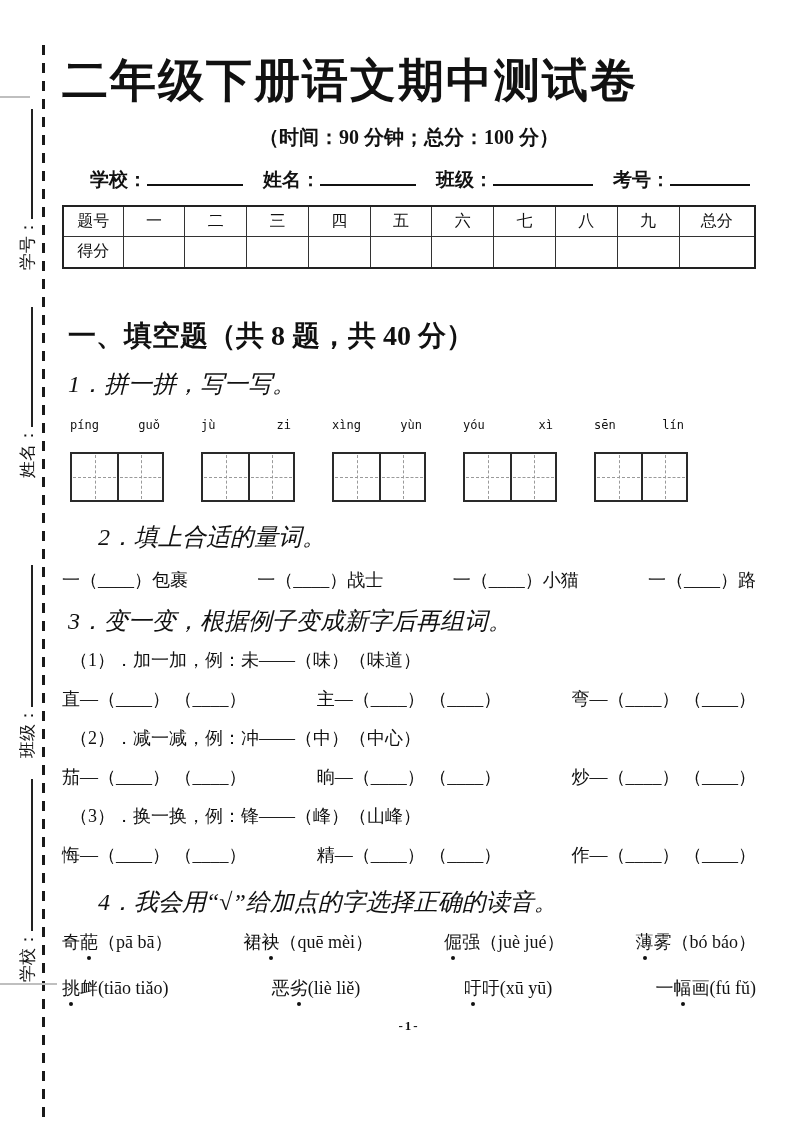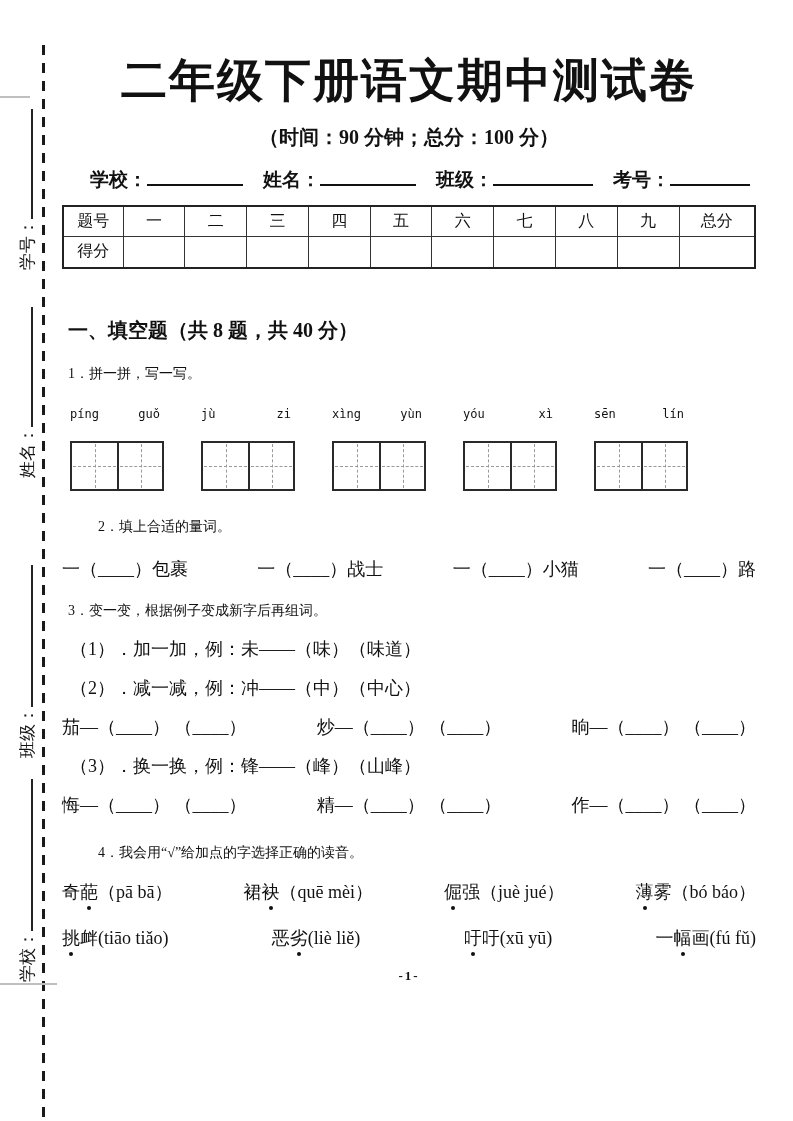--- a/index.html
+++ b/index.html
@@ -22,40 +22,40 @@
     transform-origin:left top; white-space:nowrap; font-size:17px;
   }
   .side .sblank { display:inline-block; border-bottom:2px solid #222; height:5px; }
   .s1 { top:270px; } .s1 .sblank { width:110px; }
   .s2 { top:478px; } .s2 .sblank { width:120px; }
   .s3 { top:758px; } .s3 .sblank { width:142px; }
   .s4 { top:982px; } .s4 .sblank { width:152px; }
 
   .content { position:absolute; left:62px; top:0; width:694px; }
 
-  .title { margin-top:52px; text-align:center; font-size:46px; font-weight:bold;
+  .title { margin-top:52px; text-align:left; font-size:46px; font-weight:bold;
            letter-spacing:2px; line-height:1.25; }
   .subtitle { margin-top:14px; text-align:center; font-size:20px; font-weight:bold; }
 
   .fields { margin-top:16px; display:flex; align-items:flex-end;
             justify-content:space-between; font-size:19px; font-weight:bold;
             padding:0 6px 0 28px; line-height:26px; }
   .fields .fld { white-space:nowrap; }
   .fblank { display:inline-block; border-bottom:2px solid #111; height:6px; }
   .fb1 { width:96px; } .fb2 { width:96px; } .fb3 { width:100px; } .fb4 { width:80px; }
 
   table.score { margin-top:12px; width:100%; border-collapse:collapse;
                 border:2px solid #222; table-layout:fixed; }
   table.score td { border:1px solid #333; height:31px; text-align:center;
                    font-size:16px;margin-top:44px; }
   table.score td.c0 { width:60px; }
   table.score td.c10 { width:76px; }
 
-  .sec-heading { margin-top:48px; font-size:20px; font-weight:bold; padding-left:6px; }
-  .q-text { margin-top:18px; font-size:14px; line-height:23px; padding-left:6px; }
+  .sec-heading { margin-top:48px; font-size:28px; font-weight:bold; padding-left:6px; }
+  .q-text { margin-top:18px; font-size:24px; line-height:23px; padding-left:6px;font-style:italic; }
   .q-text.mt24 { margin-top:24px;margin-left:30px; }
 
   .pinyin-row { margin-top:18px; display:flex; padding-left:6px;
                 font-family:"DejaVu Sans Mono",monospace; font-size:12px; line-height:22px; }
   .pinyin-slot { width:94px; margin-right:37px; display:flex;
                  justify-content:space-between; padding:0 2px; white-space:nowrap; }
 
   .tz-row { margin-top:16px; display:flex; padding-left:8px; }
   .tz-group { display:flex; border:2px solid #2a2a2a; margin-right:37px; background:#fff; }
   .tz-cell { width:45px; height:46px; position:relative; }
@@ -197,25 +197,30 @@
   <div class="q-text mt24">2．填上合适的量词。</div>
   <div class="item-row">
     <span>一（____）包裹</span>
     <span>一（____）战士</span>
     <span>一（____）小猫</span>
     <span>一（____）路</span>
   </div>
 
   <div class="q-text">3．变一变，根据例子变成新字后再组词。</div>
   <div class="sub-label">（1）．加一加，例：未——（味）（味道）</div>
+  <div class="item-row r3">
+    <span>直—（____） （____）</span>
+    <span>主—（____） （____）</span>
+    <span>弯—（____） （____）</span>
+  </div>
   <div class="sub-label">（2）．减一减，例：冲——（中）（中心）</div>
   <div class="item-row r3">
     <span>茄—（____） （____）</span>
+    <span>晌—（____） （____）</span>
     <span>炒—（____） （____）</span>
-    <span>晌—（____） （____）</span>
   </div>
   <div class="sub-label">（3）．换一换，例：锋——（峰）（山峰）</div>
   <div class="item-row r3">
     <span>悔—（____） （____）</span>
     <span>精—（____） （____）</span>
     <span>作—（____） （____）</span>
   </div>
 
   <div class="q-text mt24">4．我会用“√”给加点的字选择正确的读音。</div>
   <div class="q4-row">

